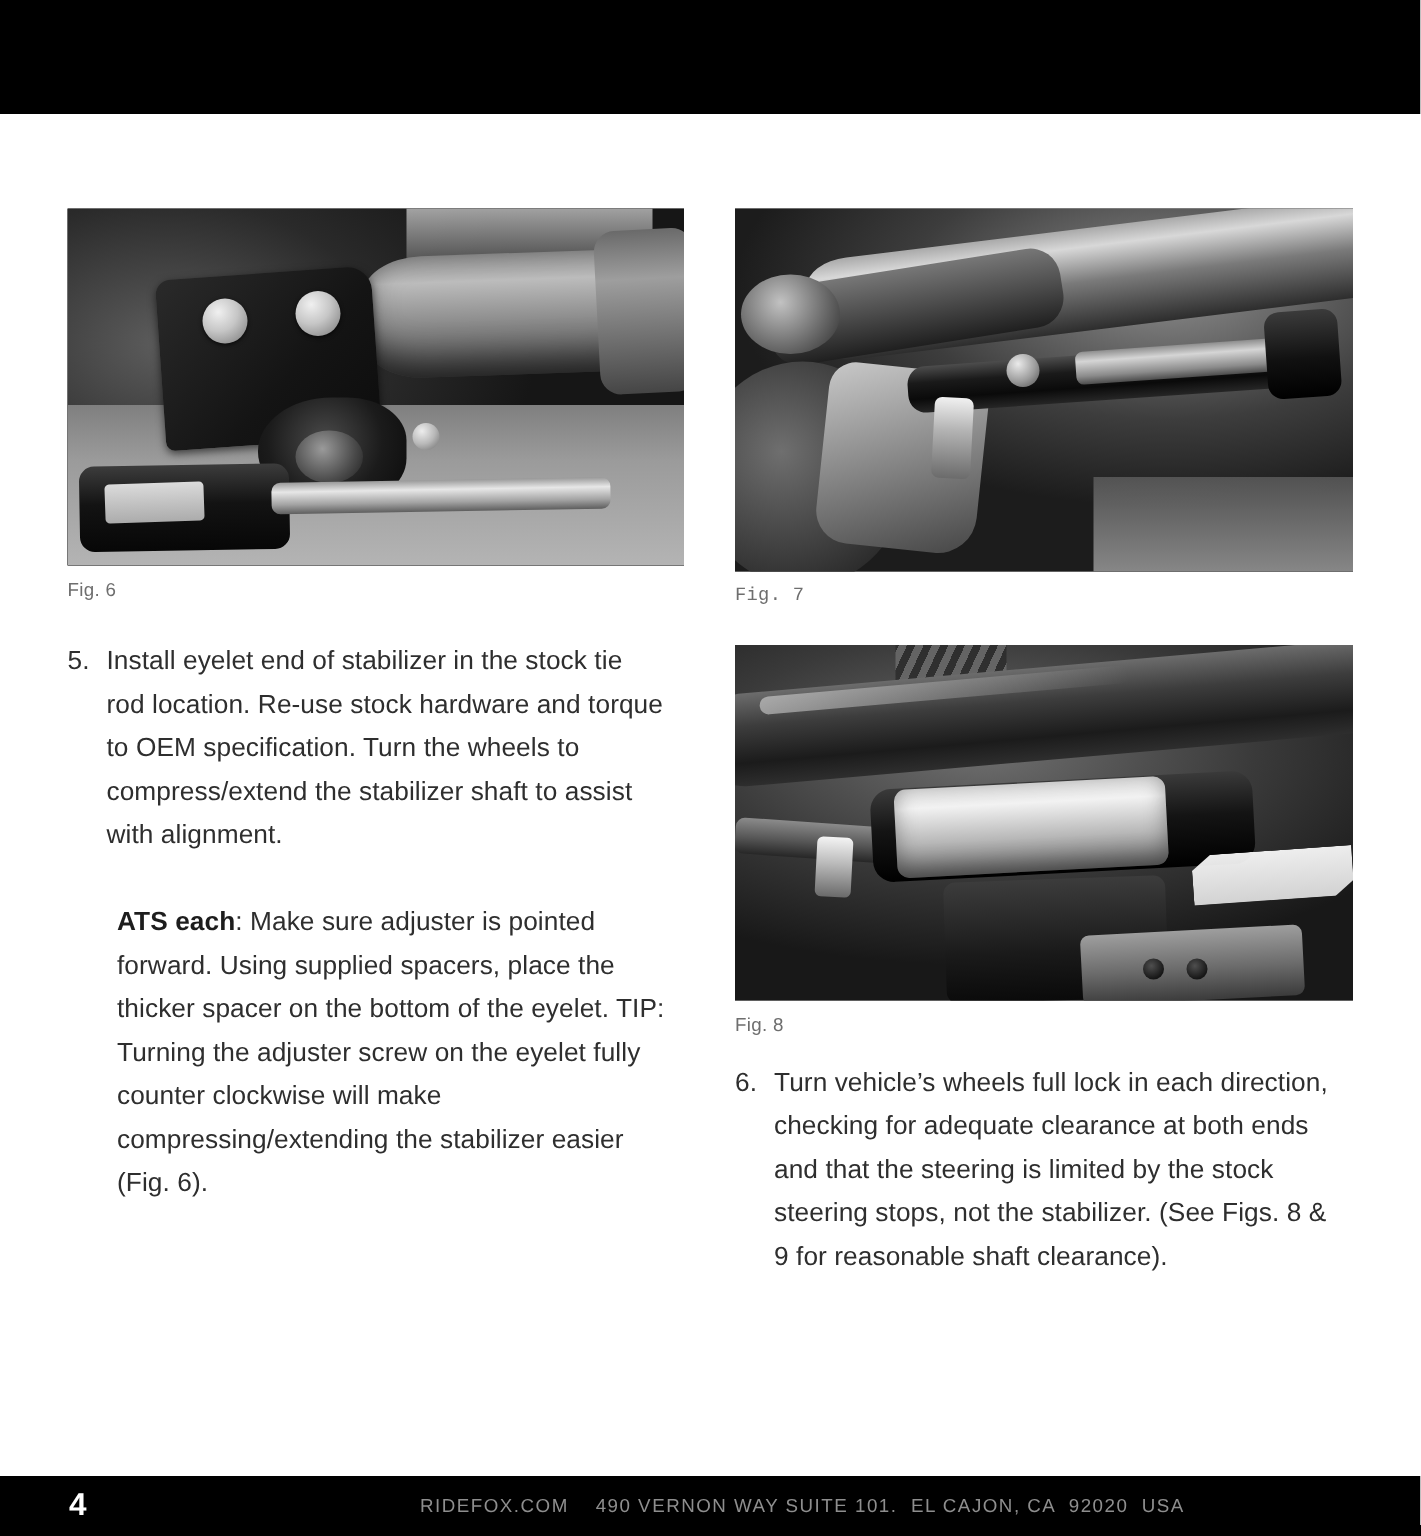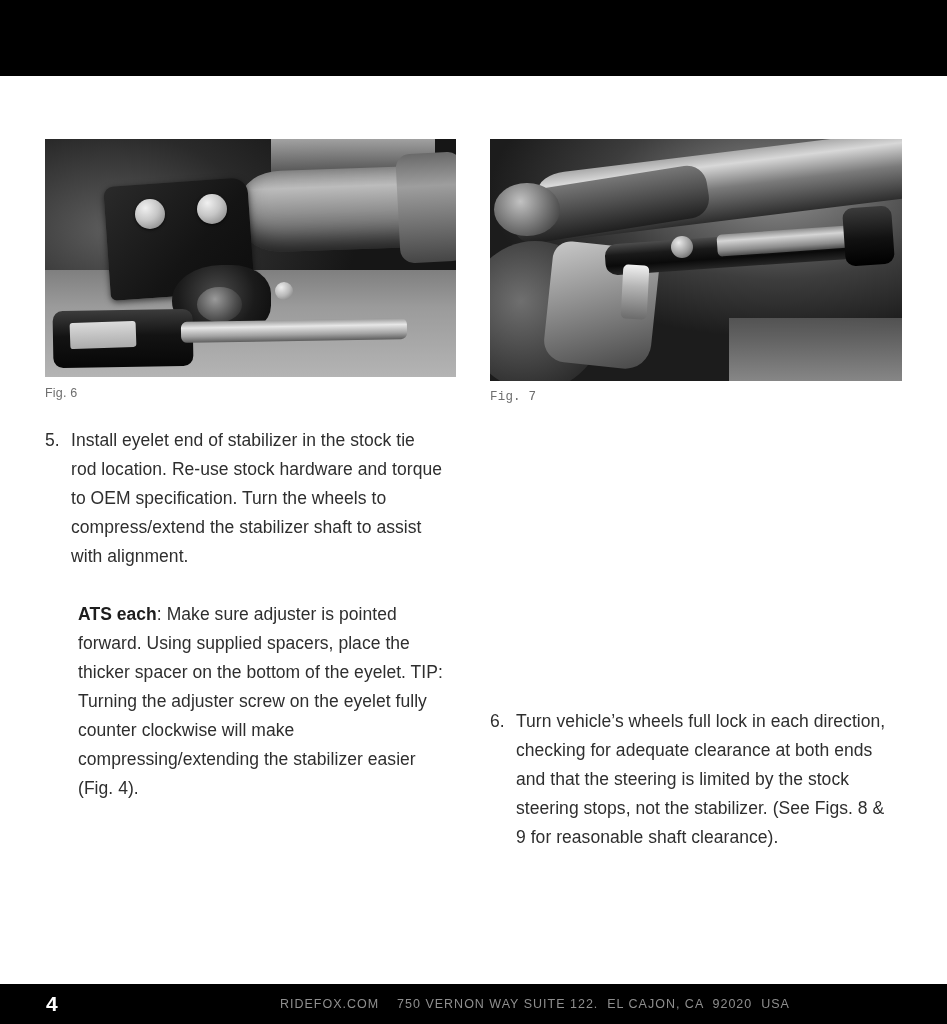--- a/index.html
+++ b/index.html
@@ -405,35 +405,56 @@
         <div class="ph-layer f7-stabilizer"></div>
         <div class="ph-layer f7-shaft"></div>
         <div class="ph-layer f7-endcap"></div>
         <div class="ph-layer f7-adjuster"></div>
         <div class="ph-layer f7-tierodbolt"></div>
       </div>
     </div>
     <div class="figure-caption">Fig. 7</div>
   </div>
 
+  <div class="figure" id="fig8">
+    <div class="figure-img">
+      <div class="photo">
+        <div class="ph-layer f8-bg"></div>
+        <div class="ph-layer f8-spring"></div>
+        <div class="ph-layer f8-corner"></div>
+        <div class="ph-layer f8-axle"></div>
+        <div class="ph-layer f8-axle-hi"></div>
+        <div class="ph-layer f8-tierod"></div>
+        <div class="ph-layer f8-bolt"></div>
+        <div class="ph-layer f8-stab-body"></div>
+        <div class="ph-layer f8-reservoir"></div>
+        <div class="ph-layer f8-foxlogo"></div>
+        <div class="ph-layer f8-bracket"></div>
+        <div class="ph-layer f8-skid"></div>
+        <div class="ph-layer f8-hole1"></div>
+        <div class="ph-layer f8-hole2"></div>
+      </div>
+    </div>
+    <div class="figure-caption">Fig. 8</div>
+  </div>
 
   <div class="col-left">
     <div class="step">
       <span class="step-num">5.</span>
       <span class="step-text">Install eyelet end of stabilizer in the stock tie rod location. Re-use stock hardware and torque to OEM specification. Turn the wheels to compress/extend the stabilizer shaft to assist with alignment.</span>
     </div>
     <div class="note">
-      <b>ATS each</b><span>: </span><span>Make sure adjuster is pointed forward. Using supplied spacers, place the thicker spacer on the bottom of the eyelet. TIP: Turning the adjuster screw on the eyelet fully counter clockwise will make compressing/extending the stabilizer easier (Fig. 4).</span>
+      <b>ATS each</b><span>: </span><span>Make sure adjuster is pointed forward. Using supplied spacers, place the thicker spacer on the bottom of the eyelet. TIP: Turning the adjuster screw on the eyelet fully counter clockwise will make compressing/extending the stabilizer easier (Fig. 6).</span>
     </div>
   </div>
 
   <div class="col-right-text">
     <div class="step">
       <span class="step-num">6.</span>
       <span class="step-text">Turn vehicle’s wheels full lock in each direction, checking for adequate clearance at both ends and that the steering is limited by the stock steering stops, not the stabilizer. (See Figs. 8 &amp; 9 for reasonable shaft clearance).</span>
     </div>
   </div>
 
 </div>
 
 <div class="bottom-bar"></div>
 <div class="page-number">4</div>
-<div class="footer-text">RIDEFOX.COM    750 VERNON WAY SUITE 122.  EL CAJON, CA  92020  USA</div>
+<div class="footer-text">RIDEFOX.COM    490 VERNON WAY SUITE 101.  EL CAJON, CA  92020  USA</div>
 
 </body></html>

